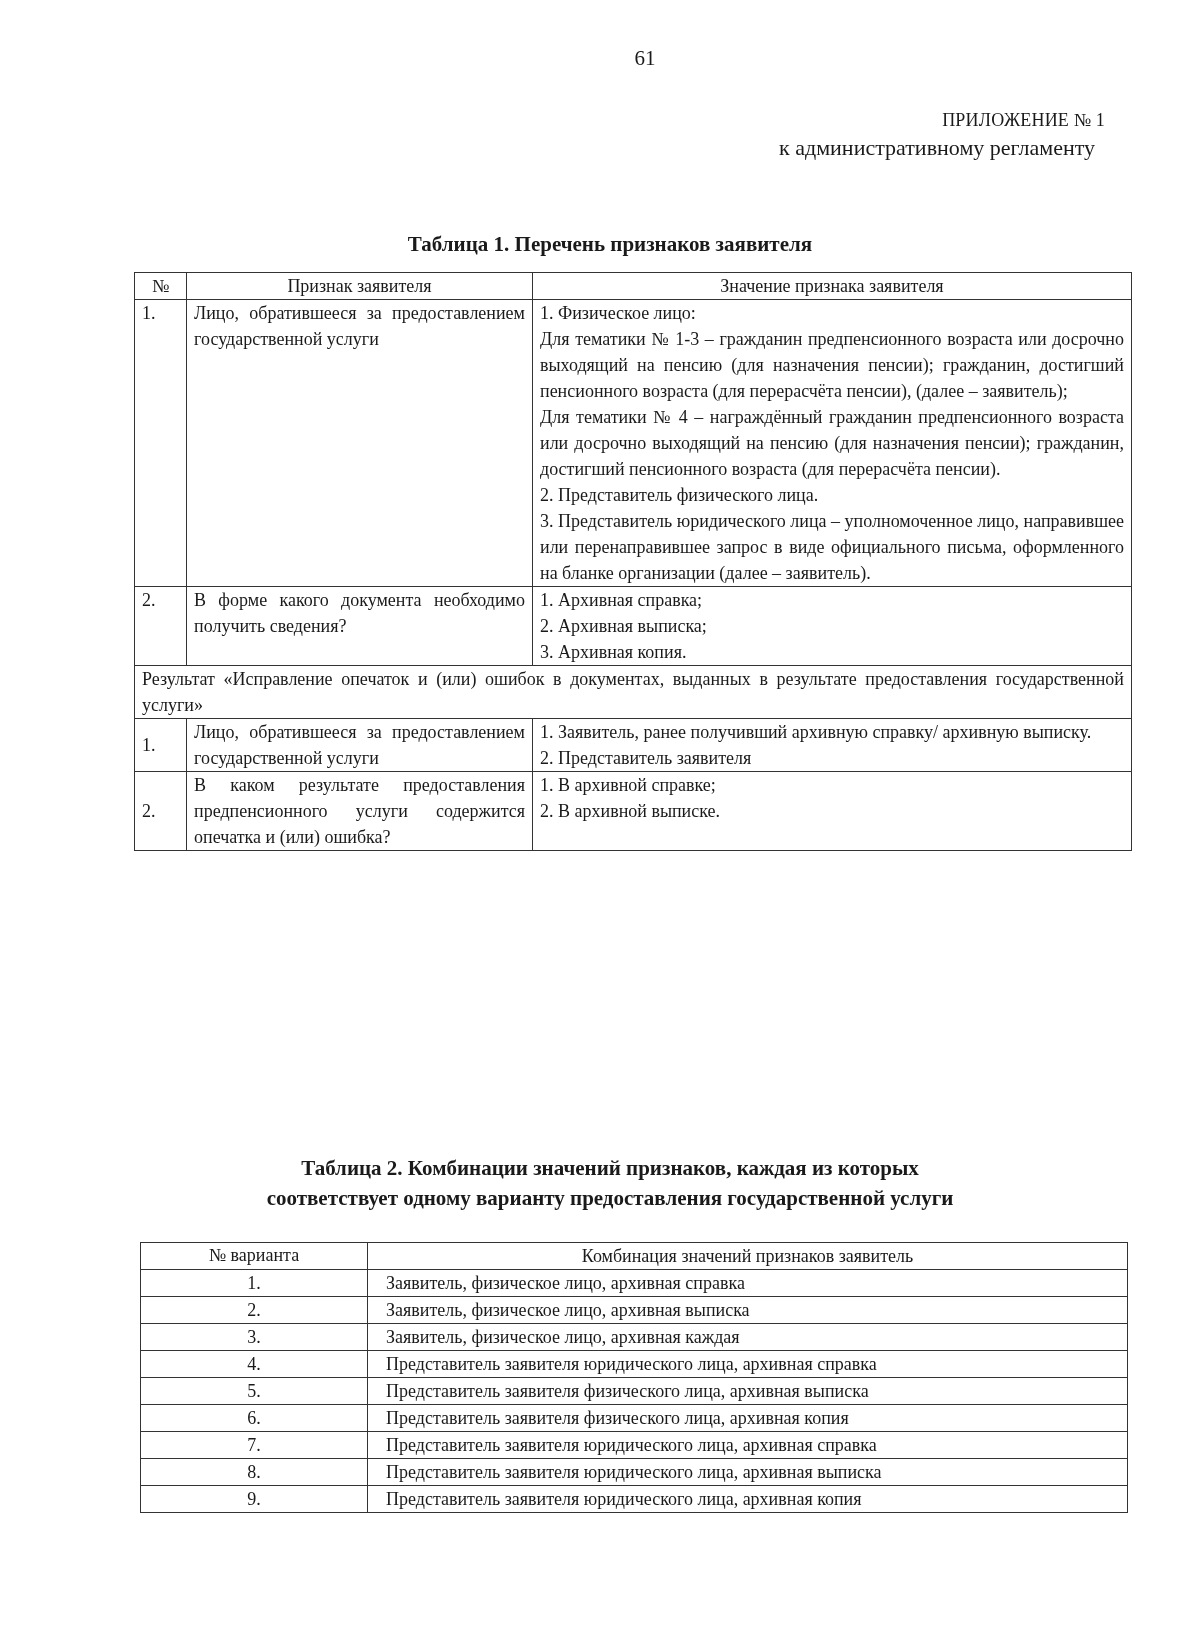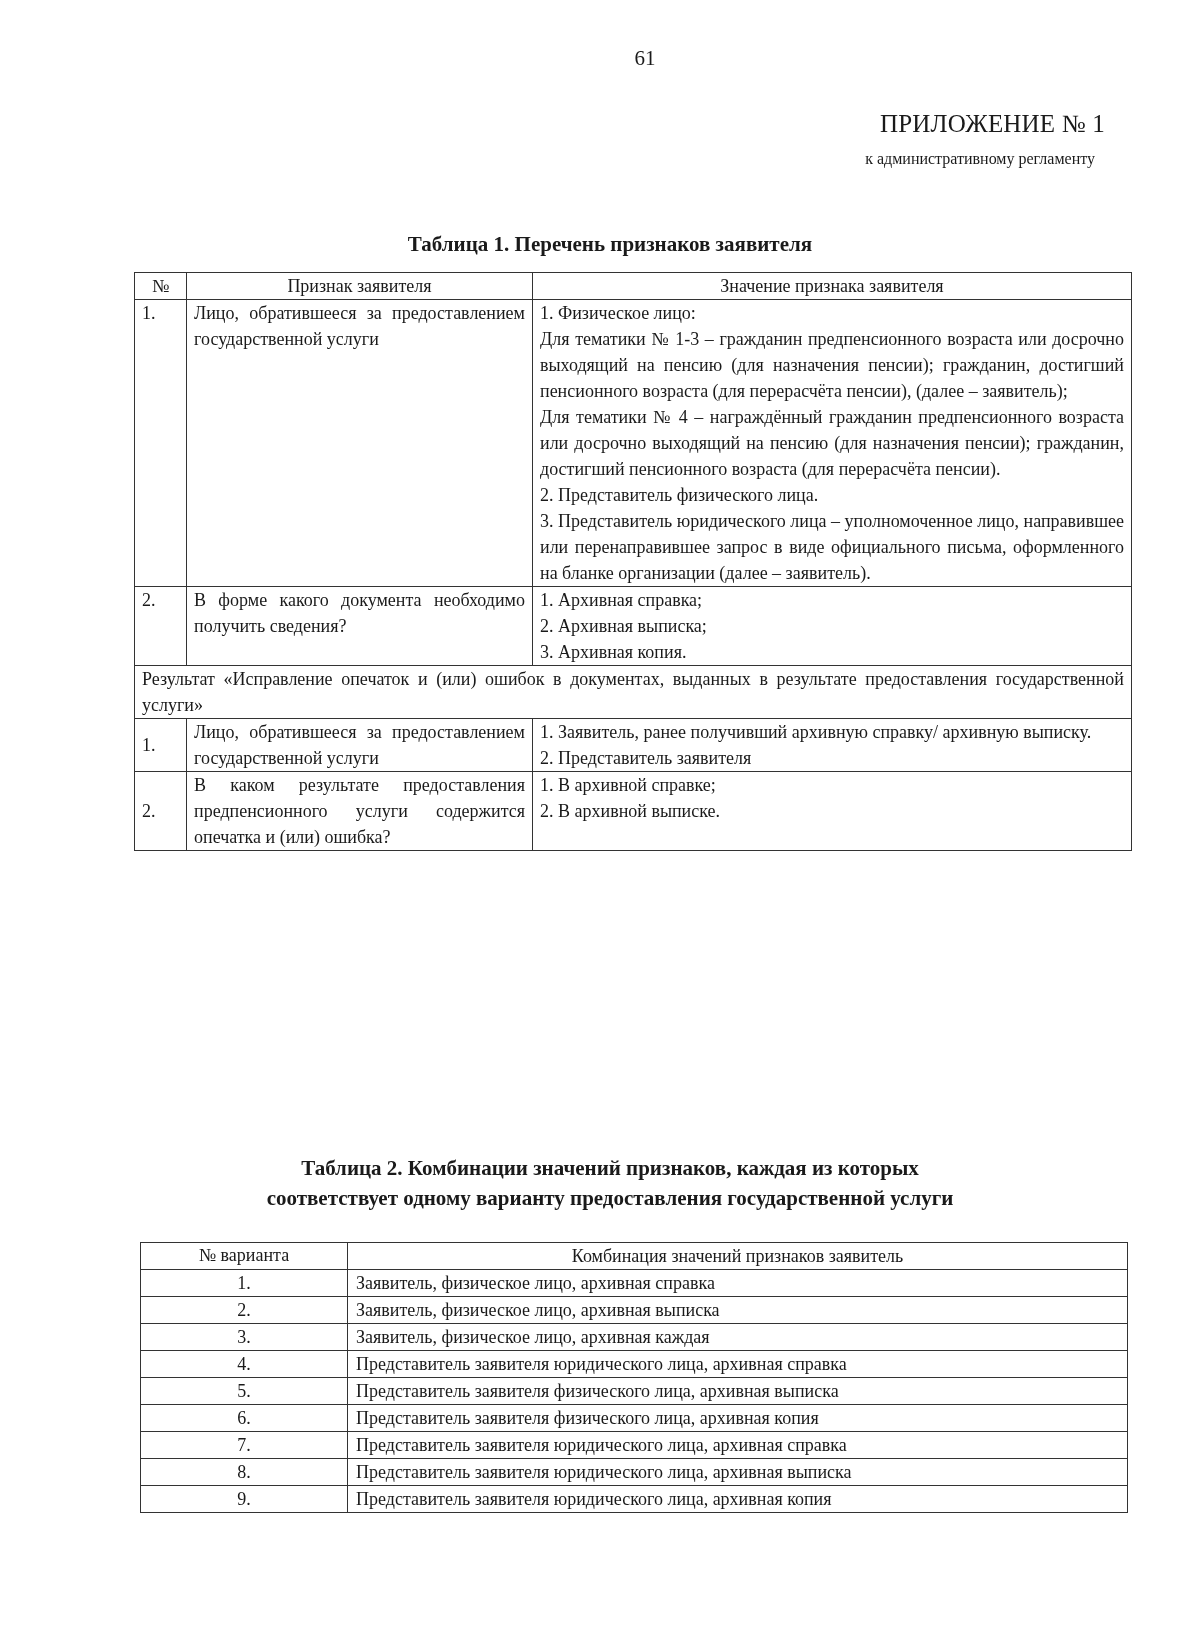--- a/index.html
+++ b/index.html
@@ -2,34 +2,34 @@
 <html><head>
 <meta charset="utf-8">
 <style>
   html, body { margin: 0; padding: 0; background: #ffffff; }
   body {
     width: 1200px; height: 1642px; position: relative; overflow: hidden;
     font-family: "Liberation Serif", "DejaVu Serif", serif; color: #1a1a1a;
   }
   .page-number { position: absolute; top: 46px; left: 0; width: 1290px; text-align: center; font-size: 21px; }
   .appendix { position: absolute; top: 110px; right: 95px; text-align: right; }
-  .appendix .t1 { font-size: 25px; letter-spacing: 0.2px; }
-  .appendix .t2 { font-size: 16px; margin-top: 12px; }
+  .appendix .t1 { font-size: 18px; letter-spacing: 0.2px; }
+  .appendix .t2 { font-size: 22px; margin-top: 4px; }
   .caption { position: absolute; left: 0; width: 1220px; text-align: center; font-weight: bold; font-size: 21px; line-height: 30px; }
   .cap1 { top: 229px; }
   .cap2 { top: 1153px; }
   table { border-collapse: collapse; position: absolute; font-size: 18px; line-height: 26px; }
   td { border: 1.5px solid #333; vertical-align: top; padding: 0 7px; }
   .t1 { left: 134px; top: 272px; width: 998px; }
   .t2 { left: 140px; top: 1242px; width: 988px; }
   .center { text-align: center; }
   .justify { text-align: justify; text-align-last: left; }
   .vmid { vertical-align: middle; }
   .line { display: block; }
-  .t2 td { line-height: 26px; padding: 0 8px; }
+  .t2 td { line-height: 26px; padding: 0 18px; }
   .t2 .num { text-align: center; width: 190px; }
 </style>
 </head>
 <body>
 
 <div class="page-number">61</div>
 
 <div class="appendix">
   <div class="t1">ПРИЛОЖЕНИЕ № 1</div>
   <div class="t2">к административному регламенту</div>

